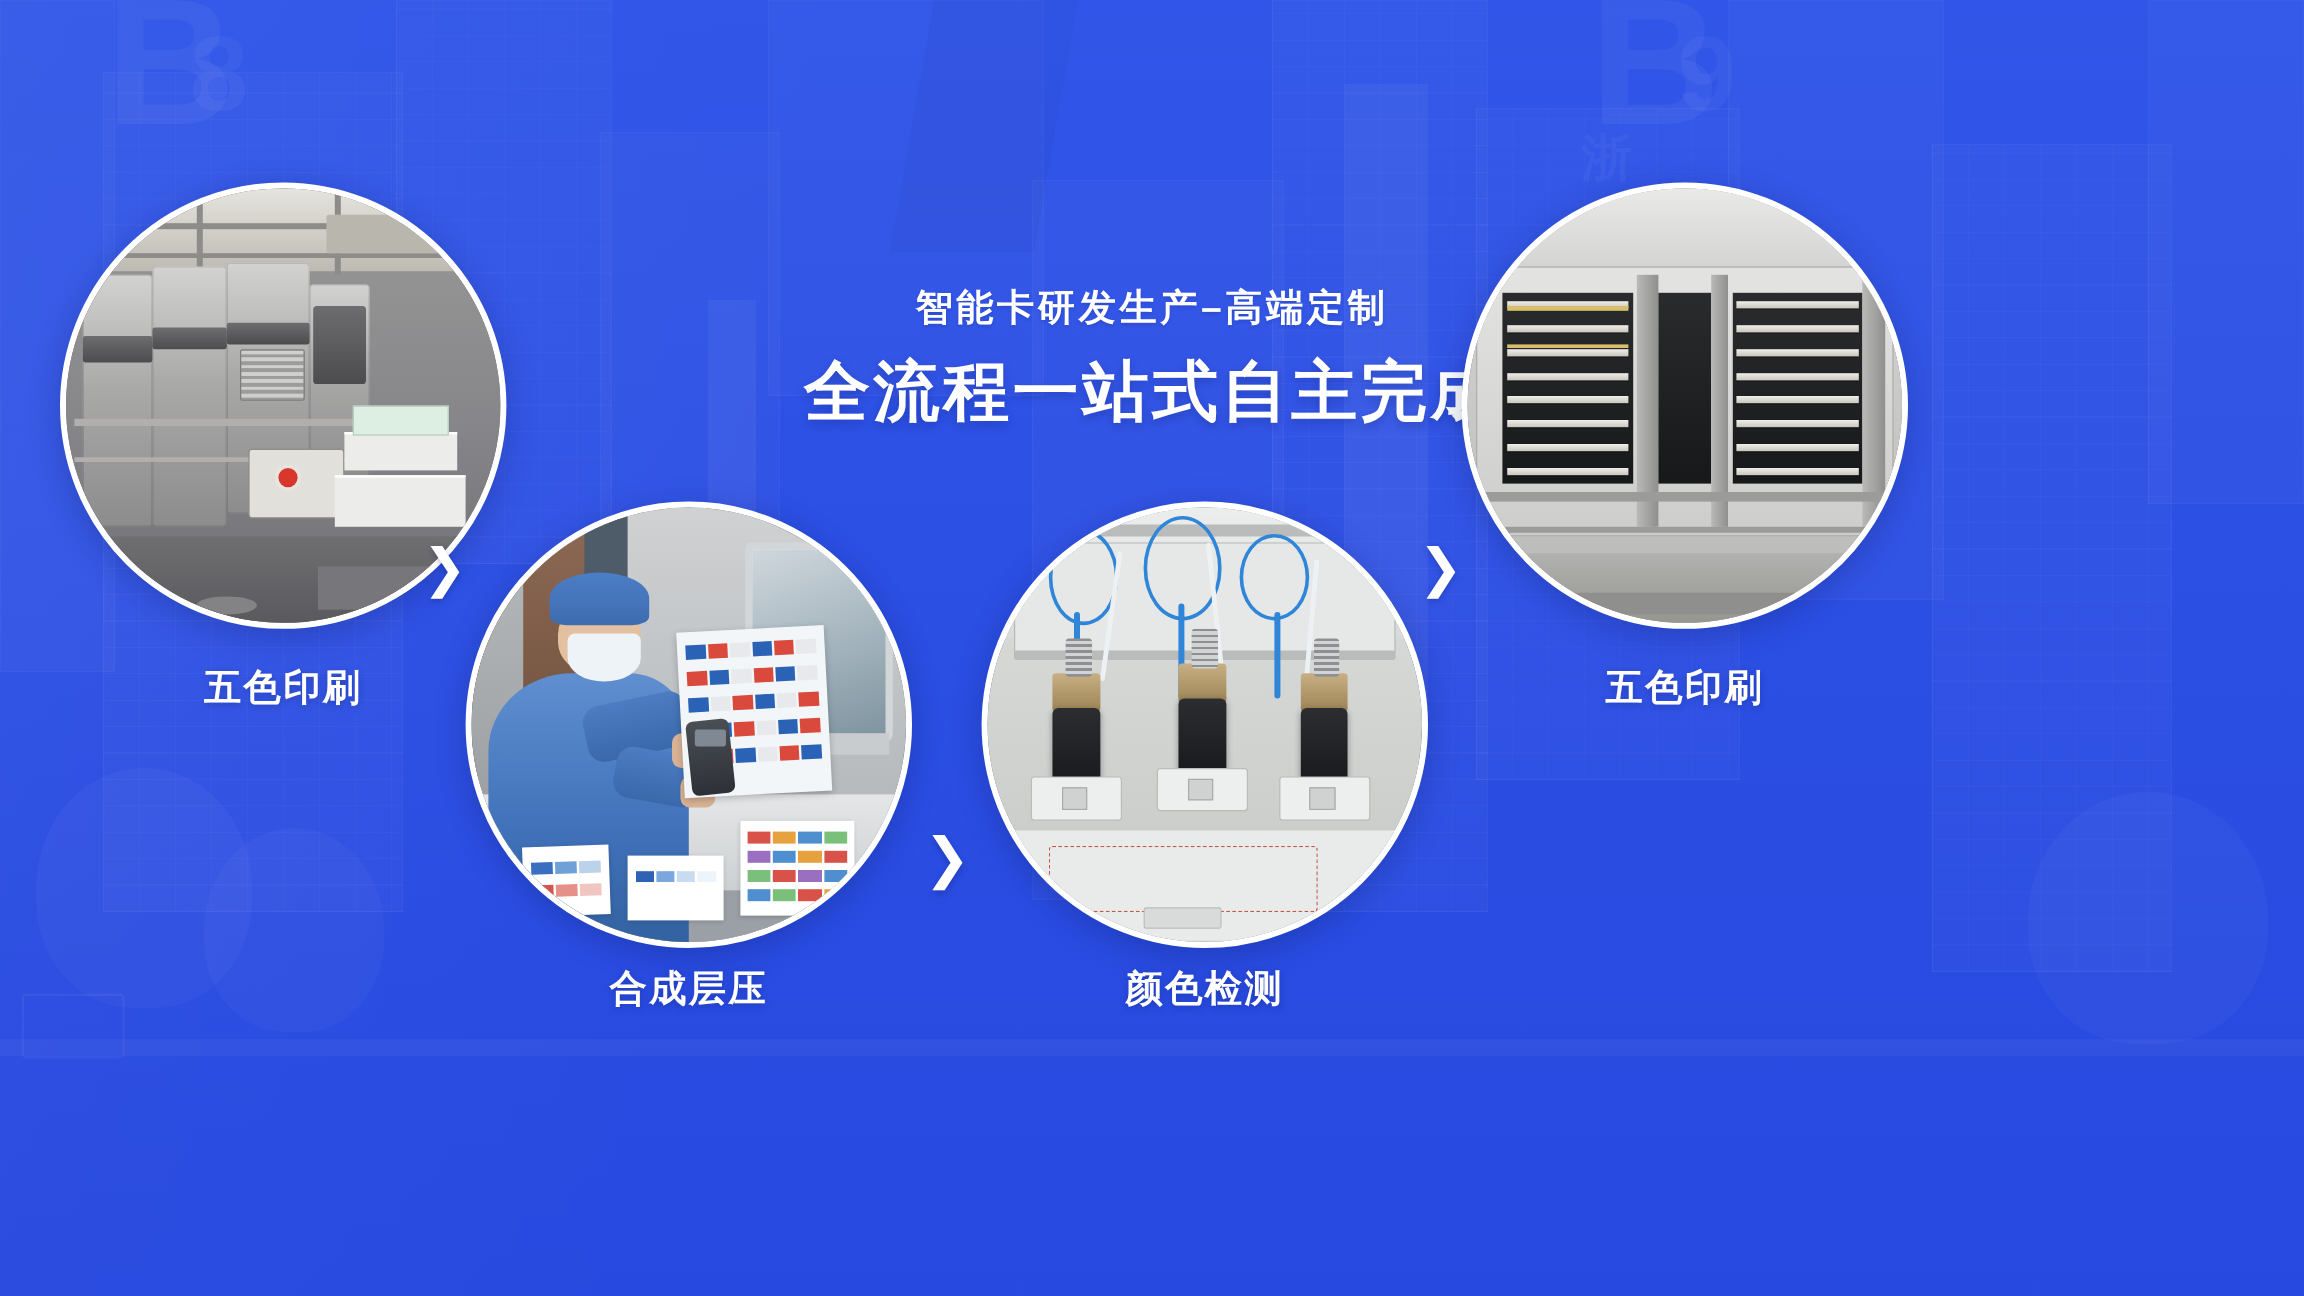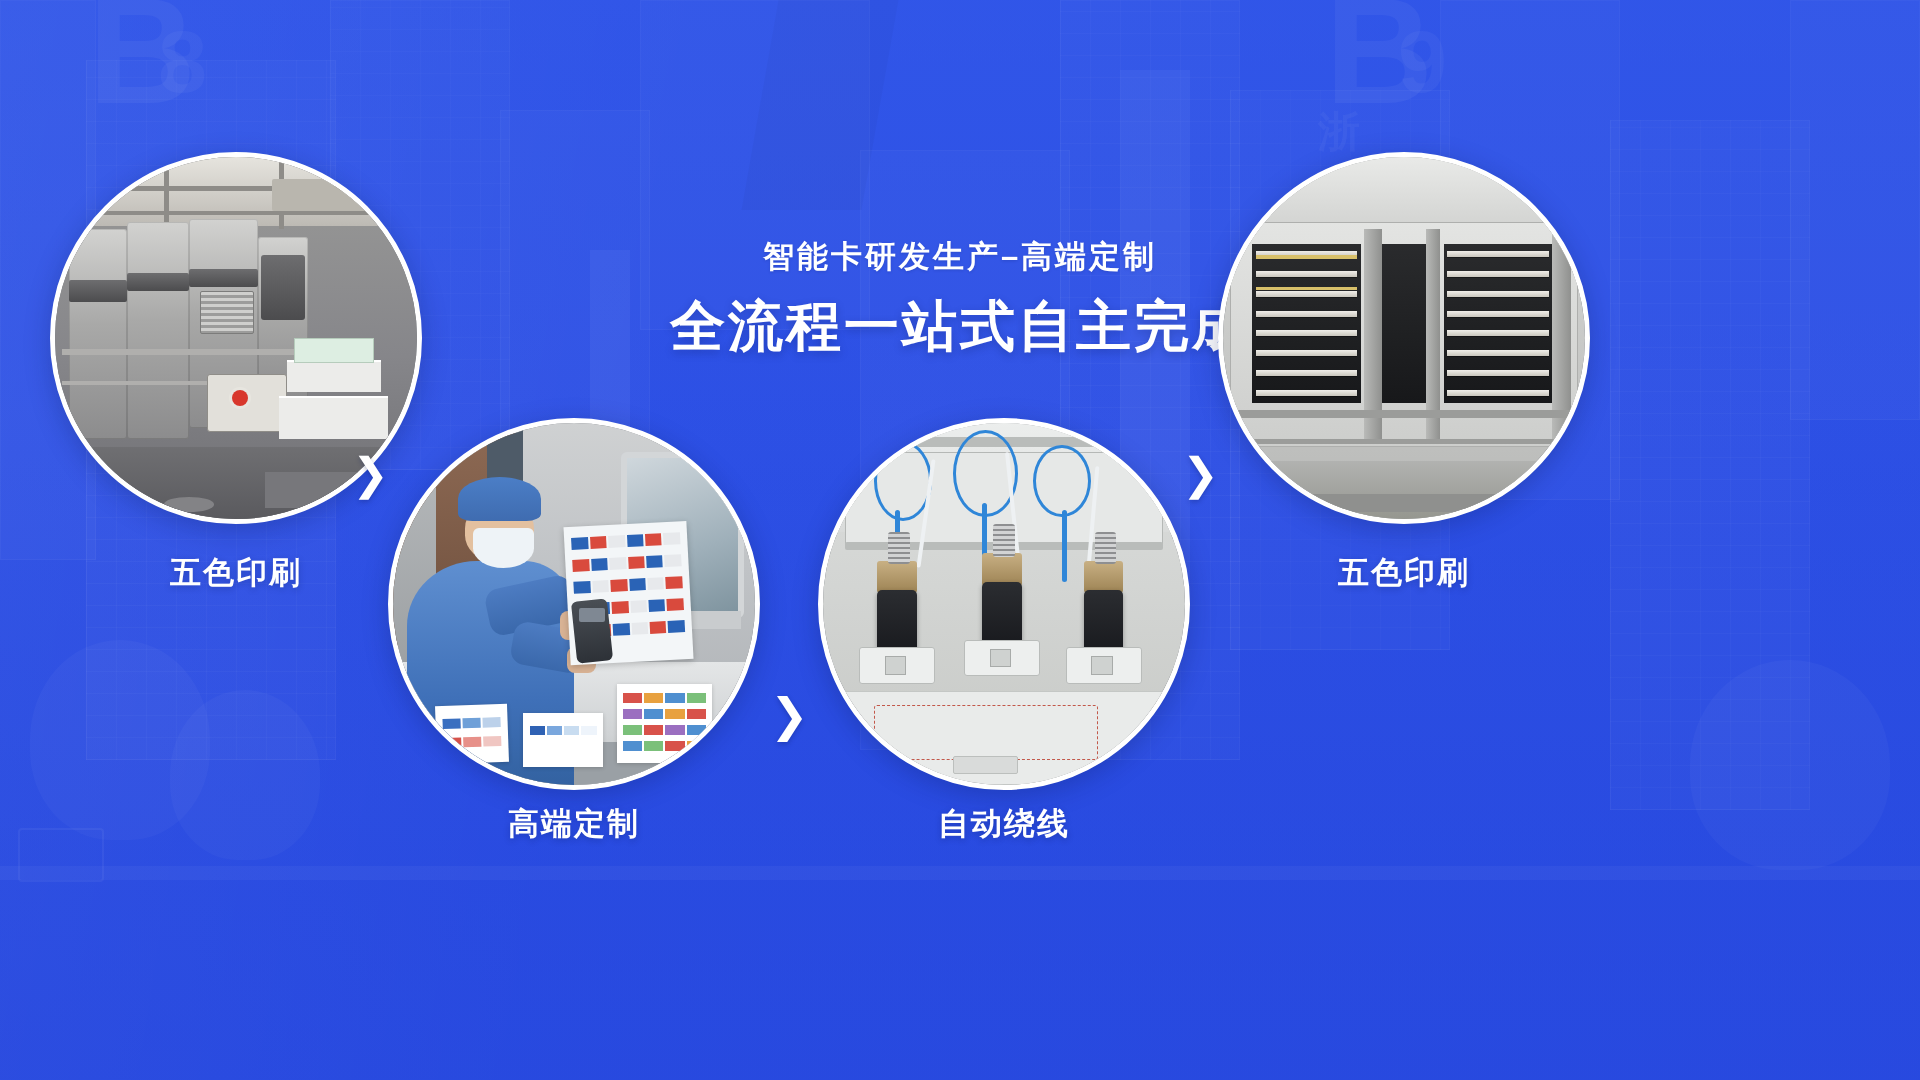--- a/index.html
+++ b/index.html
@@ -405,21 +405,21 @@
             <div class="swatchrow" style="position:absolute; left:6%; top:72%; width:88%; height:12%;">
               <i style="background:#4f8fd0"></i>
                 <i style="background:#7bc07a"></i>
                 <i style="background:#d8524a"></i>
                 <i style="background:#e8a13f"></i>
             </div>
           </div>
         </div>
       </div>
     </div>
-    <div class="caption" style="top:385px;">高端定制</div>
+    <div class="caption" style="top:385px;">合成层压</div>
   </div>
 
   <div class="arrow" style="left:770px; top:692px; font-size:46px;">❯</div>
 
   <div class="node" style="left:818px; top:418px; width:372px; height:372px;">
     <div class="circle" style="width:372px;height:372px;">
       <div class="photo">
         <div class="p3">
           <div class="backwall"></div>
           <div class="beam" style="left:0; top:4%; width:100%; height:10px;"></div>
@@ -454,21 +454,21 @@
           <div style="position:absolute; left:17%; top:64.5%; width:6%; height:5%; background:#cfd2d0; border:1px solid #a8aba9;"></div>
           <div style="position:absolute; left:46%; top:62.5%; width:6%; height:5%; background:#cfd2d0; border:1px solid #a8aba9;"></div>
           <div style="position:absolute; left:74%; top:64.5%; width:6%; height:5%; background:#cfd2d0; border:1px solid #a8aba9;"></div>
 
           <div class="plate" style="left:0; top:74%; width:100%; height:26%;"></div>
           <div class="redline" style="left:14%; top:78%; width:62%; height:15%; border-radius:3px;"></div>
           <div style="position:absolute; left:36%; bottom:3%; width:18%; height:5%; background:#d9dbda; border:1px solid #bcbfbd; border-radius:2px;"></div>
         </div>
       </div>
     </div>
-    <div class="caption" style="top:385px;">自动绕线</div>
+    <div class="caption" style="top:385px;">颜色检测</div>
   </div>
 
   <div class="arrow" style="left:1182px; top:452px; font-size:44px;">❯</div>
 
   <div class="node" style="left:1218px; top:152px; width:372px; height:372px;">
     <div class="circle" style="width:372px;height:372px;">
       <div class="photo">
         <div class="p4">
           <div class="hood"></div>
           <div class="cab" style="left:2%; top:18%; width:96%; height:62%;"></div>

